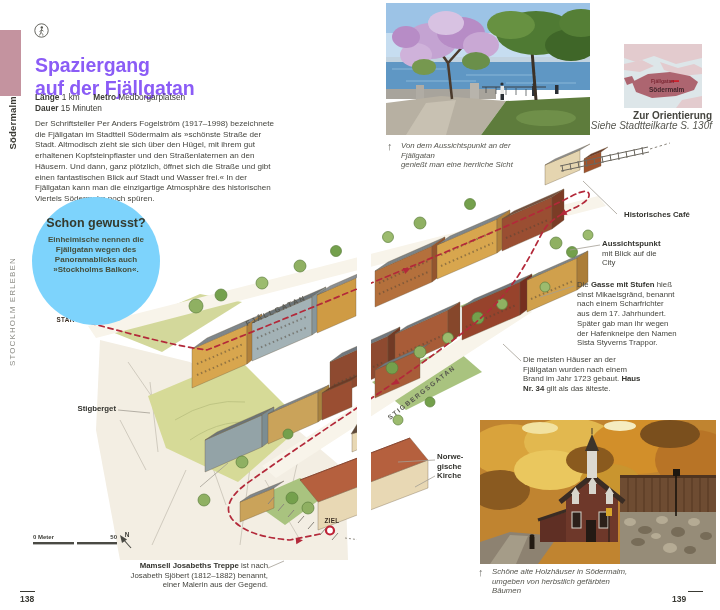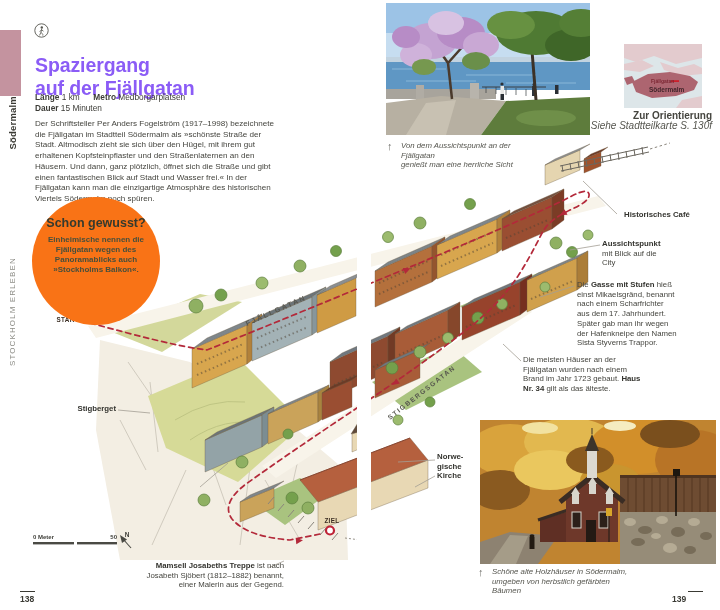--- a/index.html
+++ b/index.html
@@ -18,21 +18,21 @@
   .title{position:absolute;left:35px;top:41px;font-size:19.5px;line-height:23px;
          font-weight:600;color:#8b5cf6;letter-spacing:-.1px;}
   .title span{display:block;}
   .meta{position:absolute;left:35px;top:92px;font-size:8.3px;line-height:11px;color:#3c3c37;}
   .meta b{font-weight:bold;}
   .meta .gap{display:inline-block;width:9px;}
   .intro{position:absolute;left:35px;top:119px;width:248px;font-size:8.1px;
          line-height:10.7px;color:#45453f;margin:0;}
   
   .factbox{position:absolute;left:32px;top:197px;width:128px;height:128px;border-radius:50%;
-           background:#f97316;text-align:center;}
+           background:#7dd3fc;text-align:center;}
   .factbox h2{margin:20px 0 4px;font-size:12.5px;line-height:13.5px;color:#343a2e;}
   .factbox p{margin:0 14px;font-size:8px;font-weight:bold;line-height:10px;color:#474f3c;}
   
   .photo{position:absolute;overflow:hidden;}
   #photo-top{left:386px;top:3px;width:204px;height:132px;}
   #photo-bottom{left:480px;top:420px;width:236px;height:144px;}
   
   #locator{position:absolute;left:624px;top:44px;width:78px;height:64px;}
   .loc-cap{position:absolute;left:560px;top:111px;width:152px;text-align:right;
            font-size:10px;line-height:10px;color:#45453f;}
@@ -321,21 +321,21 @@
     <span>Die meisten Häuser an der Fjällgatan wurden nach einem Brand im Jahr 1723 gebaut. </span><b>Haus Nr. 34</b><span> gilt als das älteste.</span>
   </div>
   <div class="ann r" style="left:56px;top:404px;width:60px;">
     <b>Stigberget</b>
   </div>
   <div class="ann" style="left:437px;top:452px;width:34px;">
     <span class="ln">Norwe-</span>
     <span class="ln">gische</span>
     <span class="ln">Kirche</span>
   </div>
-  <div class="ann r" style="left:146px;top:561px;width:138px;">
+  <div class="ann r" style="left:130px;top:561px;width:138px;">
     <b>Mamsell Josabeths Treppe</b><span> ist nach Josabeth Sjöbert (1812–1882) benannt, einer Malerin aus der Gegend.</span>
   </div>
 
   <figure class="photo" id="photo-bottom" style="margin:0;">
     <svg viewBox="0 0 236 144" width="236" height="144">
       <rect width="236" height="144" fill="#c08430"></rect>
       <ellipse cx="30" cy="30" rx="40" ry="26" fill="#d9a33c"></ellipse>
         <ellipse cx="90" cy="22" rx="46" ry="24" fill="#e2b84f"></ellipse>
       <ellipse cx="160" cy="26" rx="50" ry="28" fill="#d28f2a"></ellipse>
         <ellipse cx="215" cy="40" rx="40" ry="30" fill="#b87426"></ellipse>

